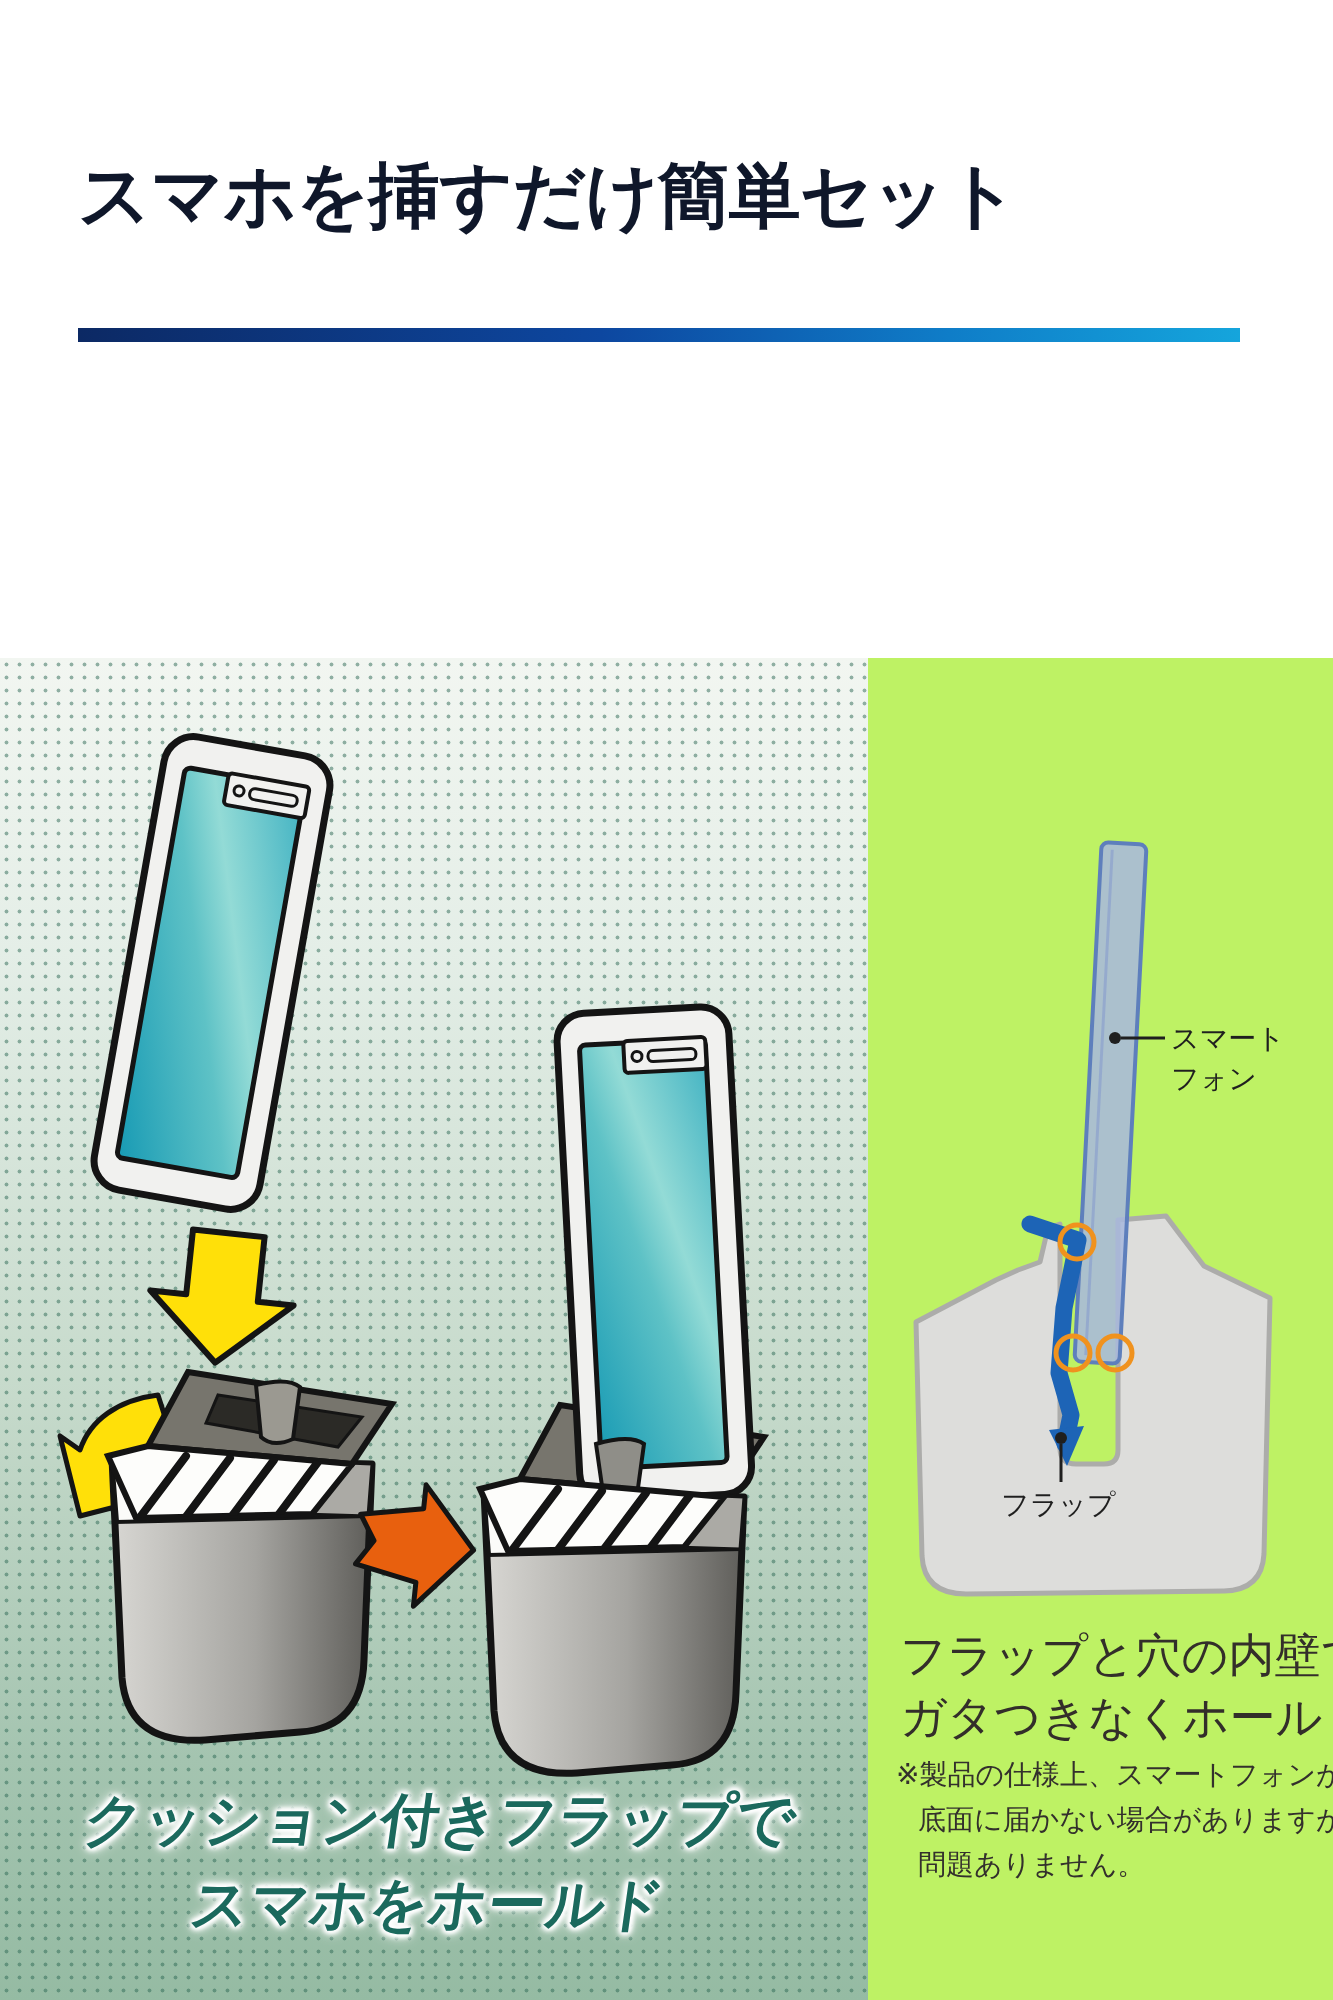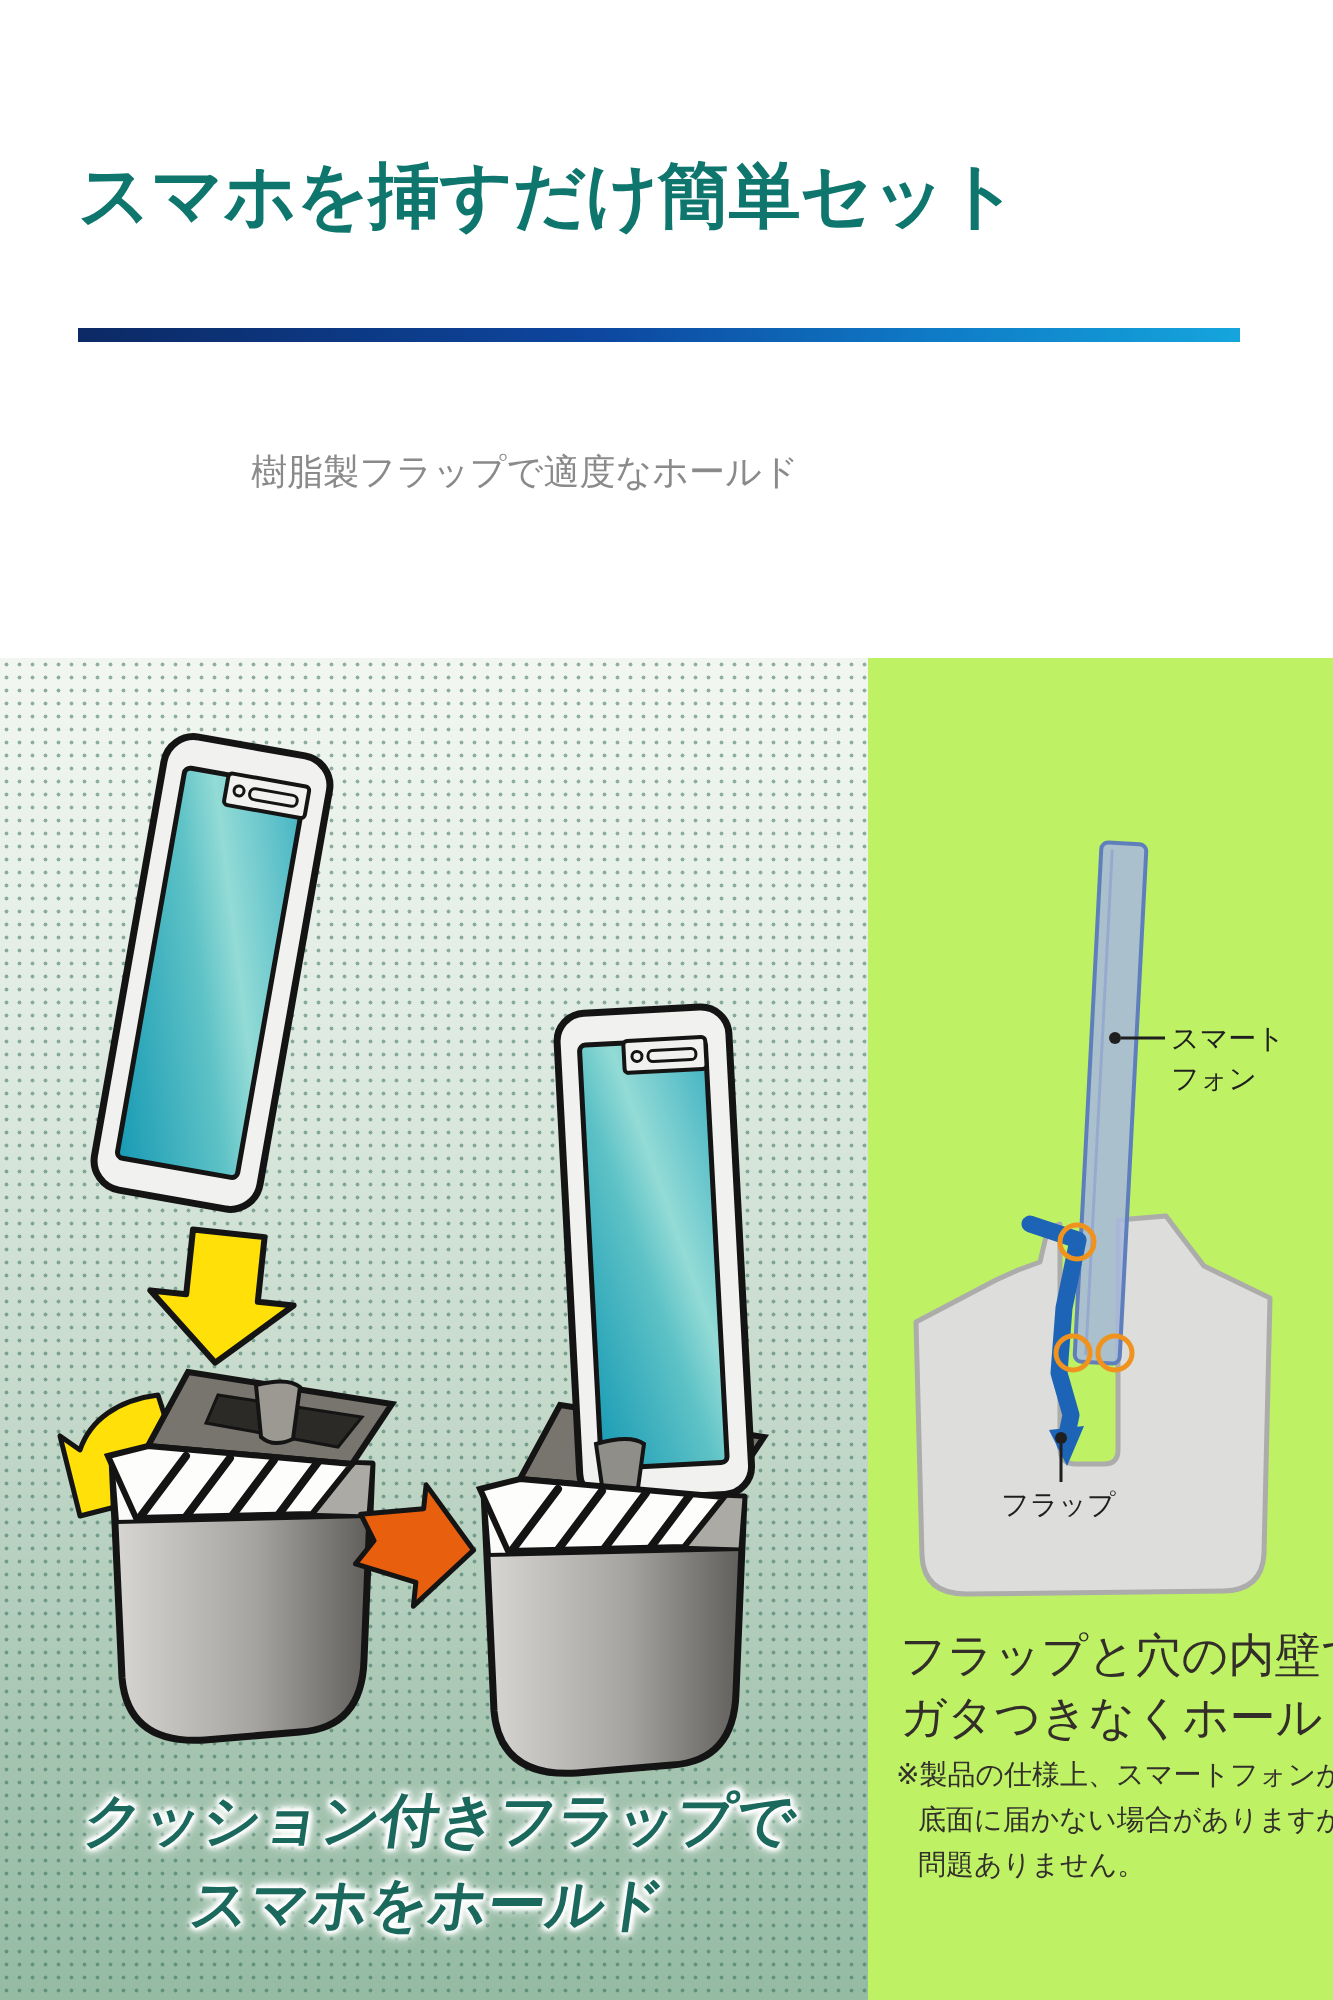--- a/index.html
+++ b/index.html
@@ -6,21 +6,21 @@
   body{
     width:1333px;height:2000px;position:relative;overflow:hidden;
     background:#ffffff;
     font-family:"Liberation Sans","DejaVu Sans",sans-serif;
   }
   .abs{position:absolute;}
   
   .page-title{
     left:78px;top:104px;width:1200px;
     font-size:72px;font-weight:bold;letter-spacing:-1px;
-    color:#0f766e;line-height:86px;white-space:nowrap;
+    color:#0f172a;line-height:86px;white-space:nowrap;
   }
   .rule{
     left:78px;top:328px;width:1162px;height:14px;
     background:linear-gradient(90deg,#0C2964 0%,#0D47A0 45%,#0F7DC8 75%,#15A5DC 100%);
   }
   .subtitle{
     left:0;top:446px;width:1050px;text-align:center;
     font-size:36px;line-height:51px;color:#8A8A8A;white-space:nowrap;
   }
   
@@ -57,21 +57,20 @@
       0 0 4px #fff,0 0 8px #fff,0 0 12px #fff,0 0 16px #fff,
       2px 2px 5px #fff,-2px 2px 5px #fff,2px -2px 5px #fff,-2px -2px 5px #fff;
   }
 </style>
 </head>
 <body>
 
 <h1 class="abs page-title">スマホを挿すだけ簡単セット</h1>
 <div class="abs rule"></div>
 <div class="abs subtitle">
-  <div>樹脂製フラップで適度なホールド</div>
 </div>
 
 <div class="abs stage">
 
   <div class="abs left-area">
     <svg class="abs illu-svg" width="868" height="1342" viewBox="0 0 868 1342">
       <defs>
         <linearGradient id="scr" x1="0" y1="1" x2="1" y2="0">
           <stop offset="0" stop-color="#179AB4"></stop>
           <stop offset="0.45" stop-color="#5EC2C6"></stop>

